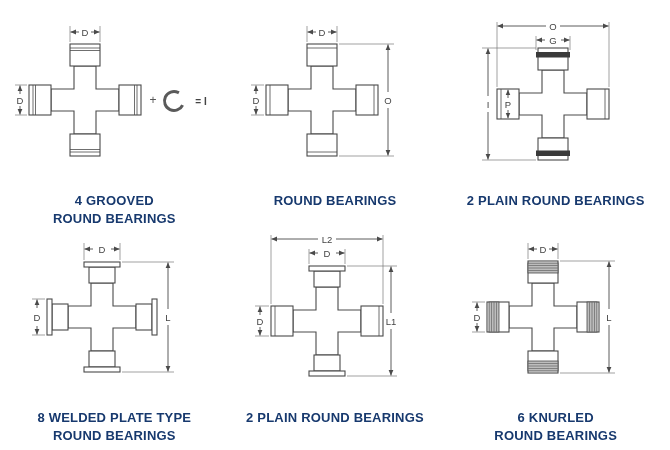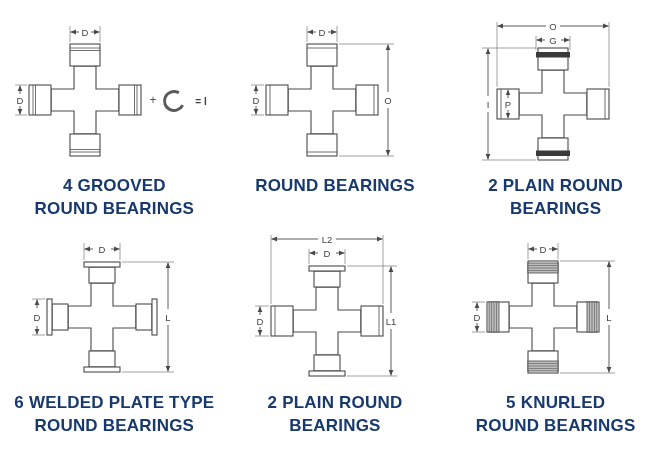--- a/index.html
+++ b/index.html
@@ -5,21 +5,21 @@
   html,body { margin:0; padding:0; background:#ffffff; }
   .board {
     width:670px; height:450px; box-sizing:border-box;
     display:grid; grid-template-columns:repeat(3,1fr); grid-template-rows:1fr 1fr;
     padding:12px 4px 4px; background:#ffffff;
     font-family:"Liberation Sans", sans-serif;
   }
   .cell { display:flex; flex-direction:column; align-items:center; }
   svg.draw { width:215px; height:160px; display:block; }
   .cap-text {
-    margin-top:3px; text-align:center; font-weight:bold; font-size:17px;
+    margin-top:20px; text-align:center; font-weight:bold; font-size:13px;
     line-height:1.35; color:#17396e; letter-spacing:.2px;
   }
   svg text { font-family:"Liberation Sans", sans-serif; font-size:9.5px; fill:#444444; }
   .bd { fill:#ffffff; stroke:#4a4a4a; stroke-width:1.1; }
   .dt { stroke:#4a4a4a; stroke-width:0.8; fill:none; }
   .dl { stroke:#4a4a4a; stroke-width:0.9; }
   .xl { stroke:#7a7a7a; stroke-width:0.7; }
   .band { fill:#3a3a3a; stroke:none; }
   .kn  { fill:#bdbdbd; stroke:#4a4a4a; stroke-width:0.8; }
   .knl { stroke:#6e6e6e; stroke-width:0.8; }
@@ -203,21 +203,21 @@
       </g>
       <g>
         <line class="xl" x1="115" y1="33" x2="167" y2="33"></line>
           <line class="xl" x1="115" y1="143" x2="167" y2="143"></line>
         <line class="dl" x1="161" y1="80" x2="161" y2="33.5" marker-end="url(#arr)"></line>
         <line class="dl" x1="161" y1="96" x2="161" y2="142.5" marker-end="url(#arr)"></line>
         <text x="161" y="91.5" text-anchor="middle">L</text>
       </g>
     </svg>
     <div class="cap-text">
-      <div>6 WELDED PLATE TYPE</div>
+      <div>8 WELDED PLATE TYPE</div>
       <div>ROUND BEARINGS</div>
     </div>
   </div>
 
   <div class="cell">
     <svg class="draw" viewBox="0 0 215 160">
       <g>
         <path class="bd" d="M66,81 L89,81 L89,58 L111,58 L111,81 L134,81 L134,103 L111,103 L111,126 L89,126 L89,103 L66,103 Z"></path>
         <rect class="bd" x="44" y="77" width="22" height="30"></rect>
         <rect class="bd" x="134" y="77" width="22" height="30"></rect>
@@ -307,18 +307,18 @@
       </g>
       <g>
         <line class="xl" x1="112" y1="32" x2="167" y2="32"></line>
           <line class="xl" x1="112" y1="144" x2="167" y2="144"></line>
         <line class="dl" x1="161" y1="80" x2="161" y2="32.5" marker-end="url(#arr)"></line>
         <line class="dl" x1="161" y1="96" x2="161" y2="143.5" marker-end="url(#arr)"></line>
         <text x="161" y="91.5" text-anchor="middle">L</text>
       </g>
     </svg>
     <div class="cap-text">
-      <div>5 KNURLED</div>
+      <div>6 KNURLED</div>
       <div>ROUND BEARINGS</div>
     </div>
   </div>
 
 </div>
 
 </body></html>

